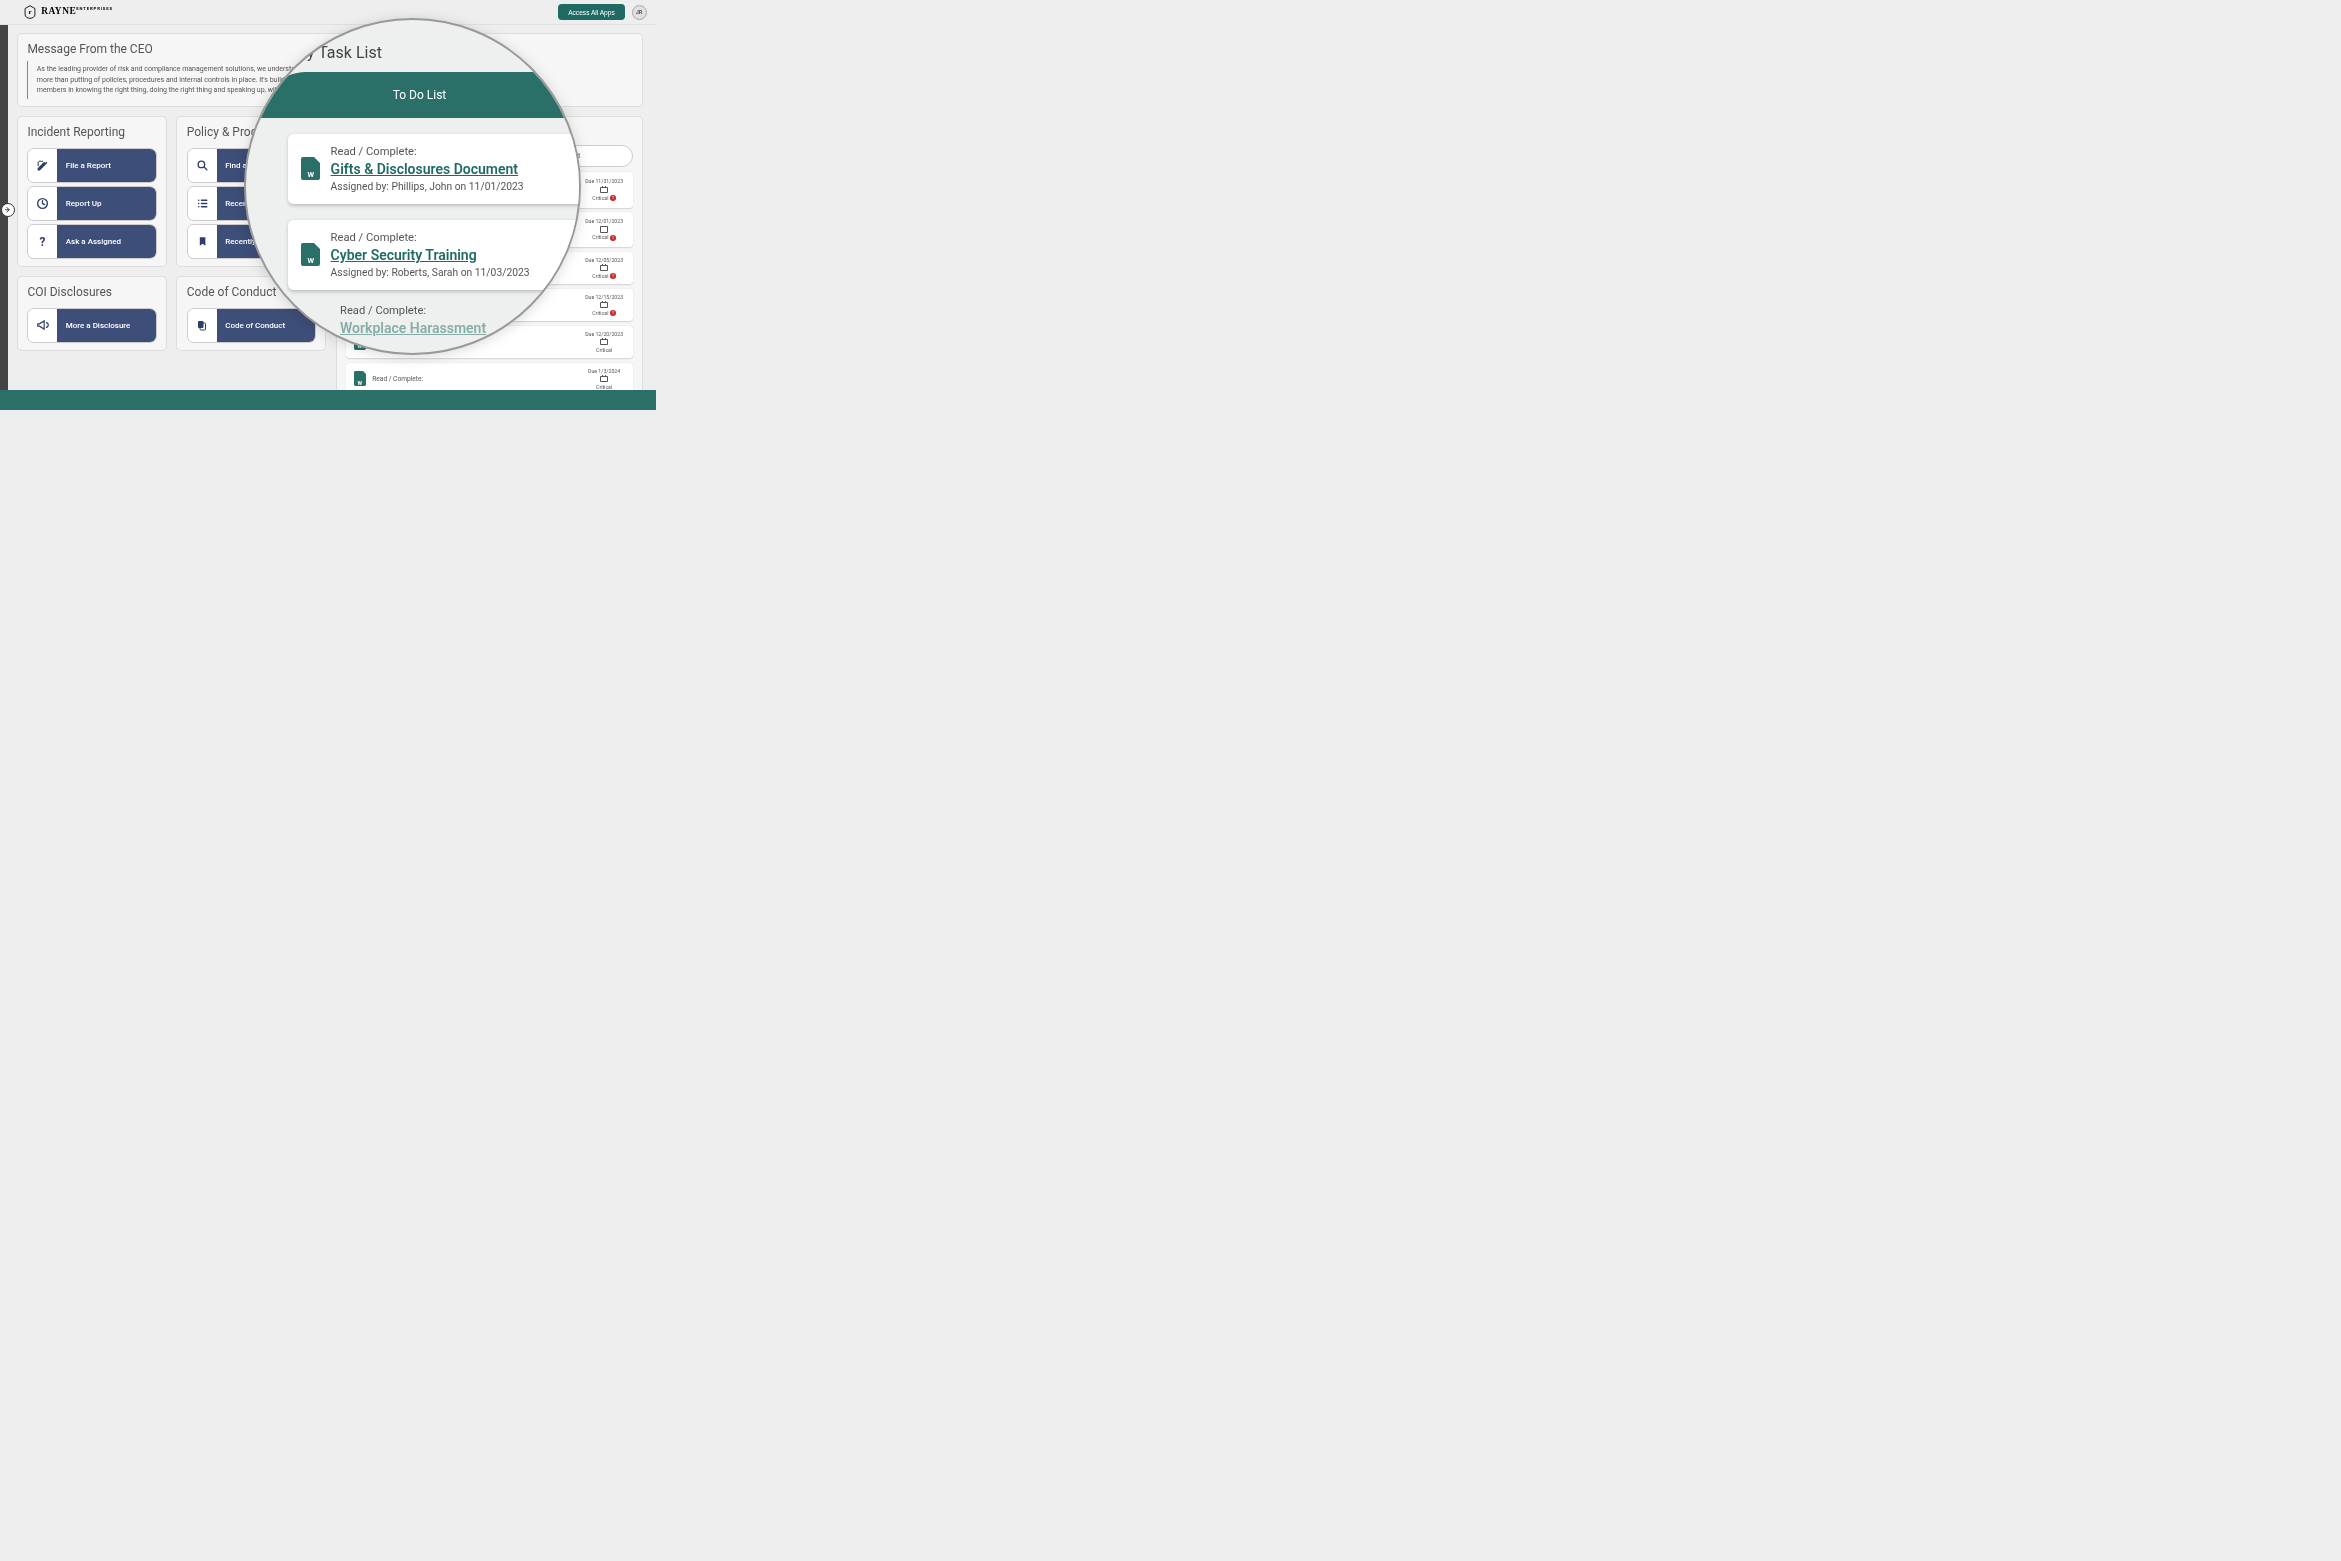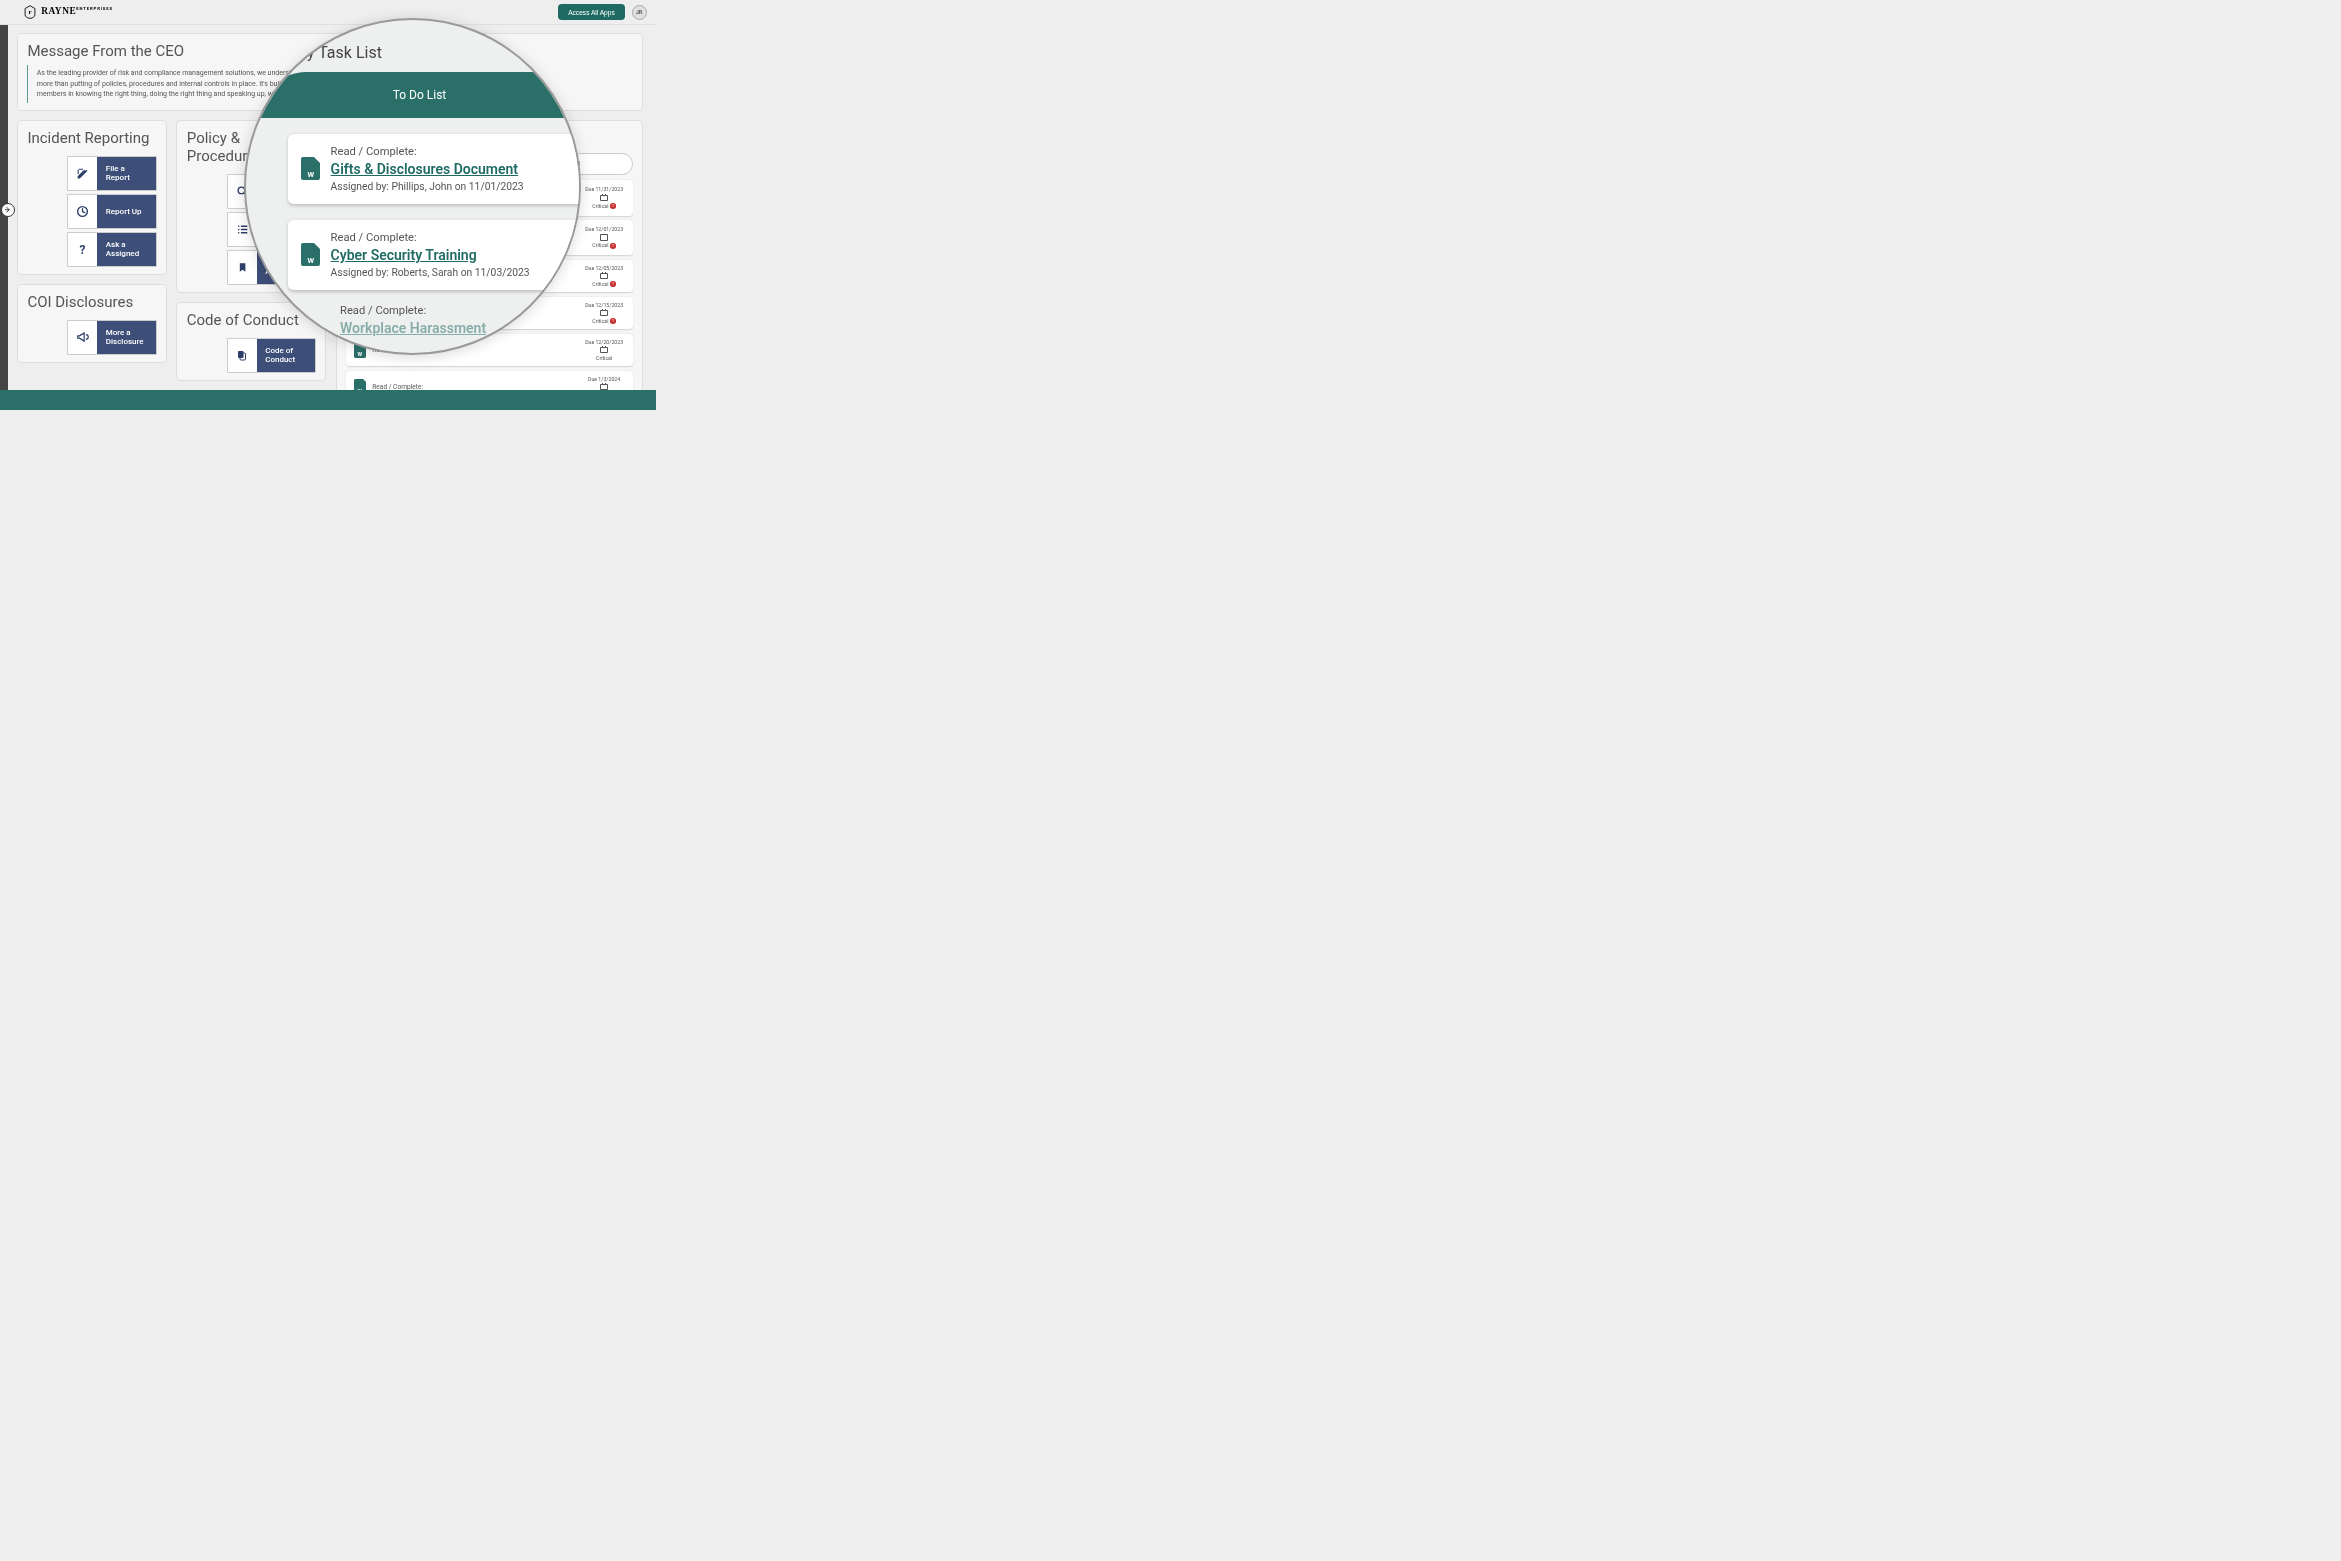--- a/index.html
+++ b/index.html
@@ -15,31 +15,31 @@
 .topbar-right { margin-left: auto; display: flex; align-items: center; gap: 6.6px; }
 .access-btn { background: #1f6b63; color: #fff; border: none; border-radius: 3.7px; padding: 4.2px 10.3px; font-size: 6.6px; cursor: pointer; }
 .avatar { width: 15px; height: 15px; border-radius: 50%; background: #e0e0e0; border: 0.5px solid #aaa; display: flex; align-items: center; justify-content: center; font-size: 5.6px; font-weight: 700; color: #555; }
 
 
 .page { position: absolute; top: 25px; left: 0; right: 0; bottom: 0; }
 .sidebar-collapsed { position: absolute; left: 0; top: 0; bottom: 19.7px; width: 7.5px; background: #444; }
 .sidebar-toggle { position: absolute; left: 0.9px; top: 178px; width: 14px; height: 14px; border: 0.9px solid #333; border-radius: 50%; background: #fff; display: flex; align-items: center; justify-content: center; cursor: pointer; z-index: 5; }
 .content { position: absolute; left: 17px; right: 13px; top: 8.4px; bottom: 19.7px; }
 .card { background: #f6f6f6; border: 0.5px solid #ddd; border-radius: 4.7px; padding: 7.5px 9.4px; }
-.card-title { font-size: 15px; color: #555; margin-bottom: 5.6px; }
+.card-title { font-size: 12px; color: #555; margin-bottom: 5.6px; }
 
 
 .ceo-card { width: 100%; }
 .ceo-quote { border-left: 1.9px solid #5a9b93; padding: 2.8px 0 2.8px 8.4px; color: #555; font-size: 7px; line-height: 1.5; width: 70%; }
 
 
 .panels { display: flex; gap: 9.4px; margin-top: 9.4px; }
 .panel-col { width: 150px; display: flex; flex-direction: column; gap: 9.4px; }
 .panel-card { display: flex; flex-direction: column; gap: 3px; }
-.tile { display: flex; align-items: stretch; border-radius: 1px; overflow: hidden; border: 0.5px solid #ccc; height: 35px; cursor: pointer; margin-left: 40px; }
+.tile { display: flex; align-items: stretch; border-radius: 7px; overflow: hidden; border: 0.5px solid #ccc; height: 35px; cursor: pointer; }
 .tile-icon { width: 29px; background: #fff; display: flex; align-items: center; justify-content: center; color: #2d3e68; }
 .tile-body { flex: 1; background: #3d4e78; color: #fff; display: flex; align-items: center; padding: 0 8.4px; font-size: 8px; font-weight: 500; }
 
 
 .task-col { flex: 1; }
 .task-card { height: 100%; position: relative; }
 .tab-row { display: flex; gap: 5.6px; margin-top: 3.7px; margin-bottom: 5.6px; }
 .tab { flex: 1; padding: 5.6px; text-align: center; border-radius: 468px; font-size: 7.5px; cursor: pointer; }
 .tab.active { background: #2a7068; color: #fff; }
 .tab.inactive { background: #fff; border: 0.5px solid #ccc; color: #555; }

